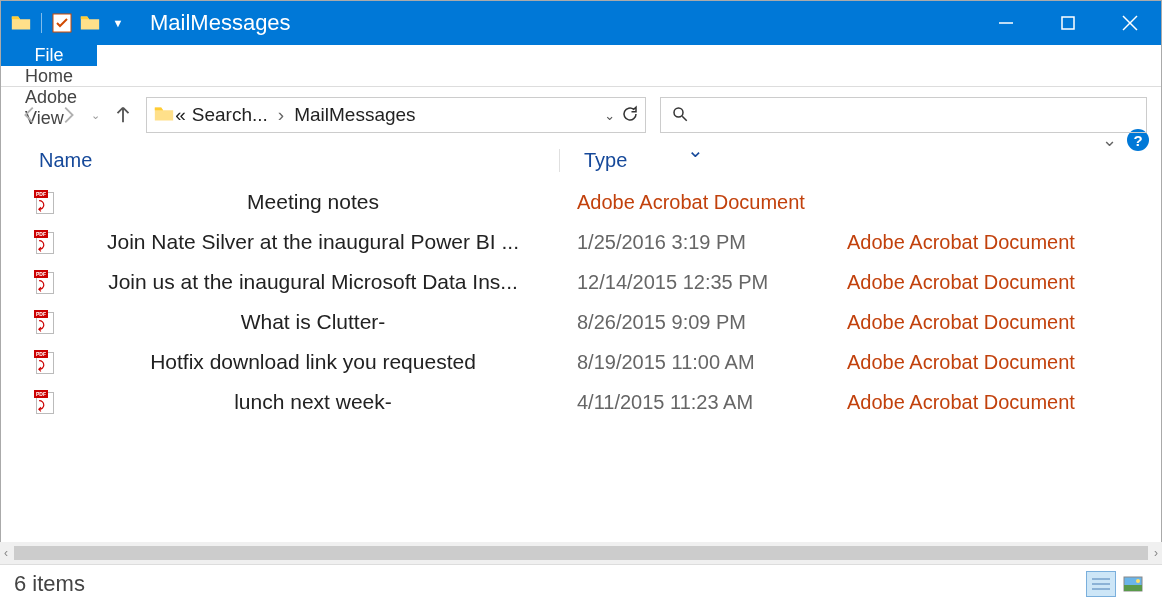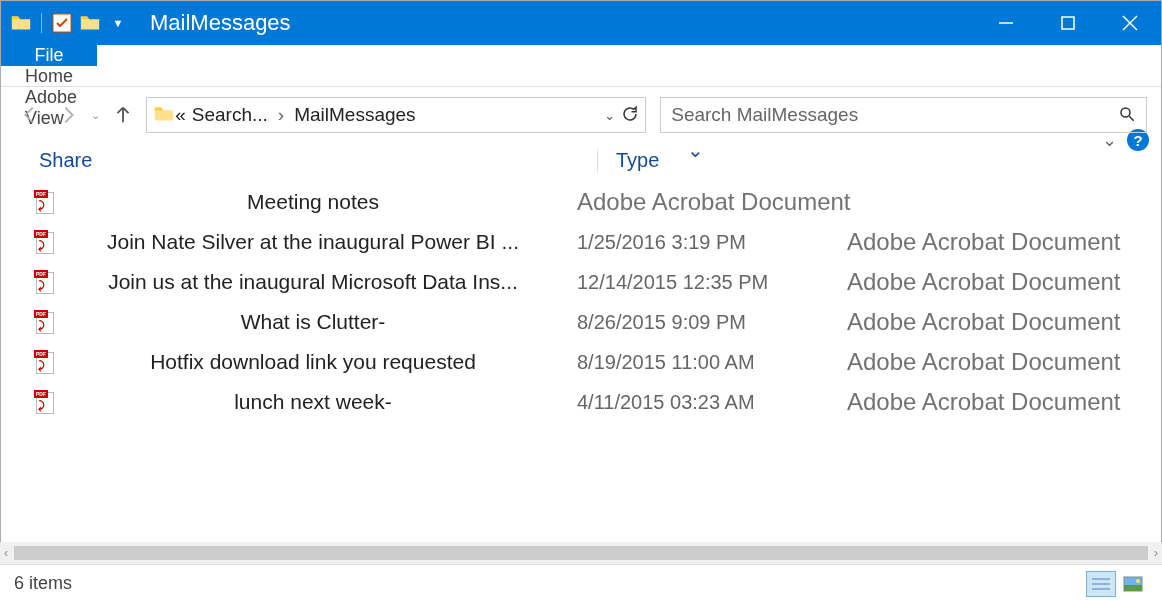--- a/index.html
+++ b/index.html
@@ -32,36 +32,36 @@
     .addr-right { display: flex; align-items: center; gap: 6px; margin-left: auto; }
     .search-box { flex: 1; height: 36px; border: 1px solid #ccc; display: flex; align-items: center; padding: 0 10px; margin-left: 6px; }
     .search-input { border: none; outline: none; flex: 1; font-size: 19px; color: #666; font-family: inherit; background: transparent; }
     .search-input::placeholder { color: #666; }
     
     
     .col-header { display: flex; padding: 6px 16px 10px 38px; position: relative; }
     .col-header span { color: #16499a; font-size: 20px; }
     .col-name { flex: 0 0 520px; }
     .col-date { flex: 0 0 270px; border-left: 1px solid #e0e0e0; padding-left: 18px; }
-    .col-type { flex: 1; border-left: 1px solid #e0e0e0; padding-left: 18px; margin-left: 38px; }
+    .col-type { flex: 1; border-left: 1px solid #e0e0e0; padding-left: 24px; }
     .sort-chevron { position: absolute; left: 686px; top: -5px; color: #888; font-size: 12px; }
     
     
     .file-list { padding: 0 16px 0 30px; }
     .file-row { display: flex; align-items: center; height: 40px; }
     .file-icon { width: 26px; display: flex; align-items: center; justify-content: center; }
     .file-name { flex: 0 0 502px; font-size: 21px; color: #222; padding-left: 10px; white-space: nowrap; overflow: hidden; text-overflow: ellipsis; text-align: center; }
     .file-date { flex: 0 0 270px; font-size: 20px; color: #666; padding-left: 18px; }
-    .file-type { flex: 1; font-size: 24px; color: #737373; padding-left: 18px; }
+    .file-type { flex: 1; font-size: 20px; color: #c2410c; padding-left: 18px; }
     
     .scrollbar-h { position: absolute; left: 0; right: 0; bottom: 38px; height: 22px; background: #f0f0f0; display: flex; align-items: center; justify-content: space-between; padding: 0 4px; }
     .scroll-track { flex: 1; height: 14px; background: #ccc; margin: 0 6px; border-radius: 0; }
     
     
-    .statusbar { position: absolute; left: 0; right: 0; bottom: 0; height: 38px; border-top: 1px solid #ddd; display: flex; align-items: center; padding: 0 14px; font-size: 18px; color: #444; background: #fff; }
+    .statusbar { position: absolute; left: 0; right: 0; bottom: 0; height: 38px; border-top: 1px solid #ddd; display: flex; align-items: center; padding: 0 14px; font-size: 22px; color: #444; background: #fff; }
     .statusbar-right { margin-left: auto; display: flex; gap: 2px; }
     .view-btn { width: 30px; height: 26px; border: 1px solid transparent; display: flex; align-items: center; justify-content: center; }
     .view-btn.active { border: 1px solid #7aafdc; background: #cde6f7; }
     
     
     .pdf-icon { width: 20px; height: 24px; position: relative; }
     .pdf-icon .page { width: 18px; height: 22px; background: #fff; border: 1px solid #bbb; position: absolute; right: 0; bottom: 0; }
     .pdf-icon .badge { position: absolute; left: 0; top: 0; width: 14px; height: 8px; background: #c00; color: #fff; font-size: 5px; display: flex; align-items: center; justify-content: center; font-weight: bold; }
     .pdf-icon .arrow { position: absolute; left: 4px; top: 9px; color: #c00; font-size: 11px; font-weight: bold; }
     
@@ -159,33 +159,32 @@
     <div class="addr-right">
       <span style="color:#555;font-size:13px;">⌄</span>
       <span>
         <svg width="18" height="18" viewBox="0 0 24 24">
             <path d="M20 12a8 8 0 1 1-3-6.2L20 3v6h-6" stroke="#333" stroke-width="2" fill="none"></path>
           </svg>
       </span>
     </div>
   </div>
   <div class="search-box">
-    <input class="search-input" placeholder="Search MailMessages" style="">
     <span>
       <svg width="18" height="18" viewBox="0 0 24 24">
           <circle cx="10" cy="10" r="6" stroke="#333" stroke-width="2" fill="none"></circle>
           <line x1="15" y1="15" x2="21" y2="21" stroke="#333" stroke-width="2"></line>
         </svg>
     </span>
   </div>
 </div>
 
 <div class="col-header">
   <span class="sort-chevron">⌄</span>
-  <span class="col-name">Share</span>
+  <span class="col-name">Name</span>
   <span class="col-type">Type</span>
 </div>
 
 <div class="file-list" id="file-list">
     <div class="file-row">
     <div class="file-icon">
       <div class="pdf-icon">
           <div class="page"></div>
           <div class="badge">PDF</div>
           <div class="arrow">⤸</div>
@@ -244,21 +243,21 @@
     </div>
     <div class="file-row">
     <div class="file-icon">
       <div class="pdf-icon">
           <div class="page"></div>
           <div class="badge">PDF</div>
           <div class="arrow">⤸</div>
         </div>
     </div>
     <div class="file-name">lunch next week-</div>
-    <div class="file-date">4/11/2015 03:23 AM</div>
+    <div class="file-date">4/11/2015 11:23 AM</div>
     <div class="file-type">Adobe Acrobat Document</div>
     </div>
   </div>
 
 <div class="scrollbar-h">
   <span style="color:#888;font-size:12px;">‹</span>
   <div class="scroll-track"></div>
   <span style="color:#888;font-size:12px;">›</span>
 </div>
 

